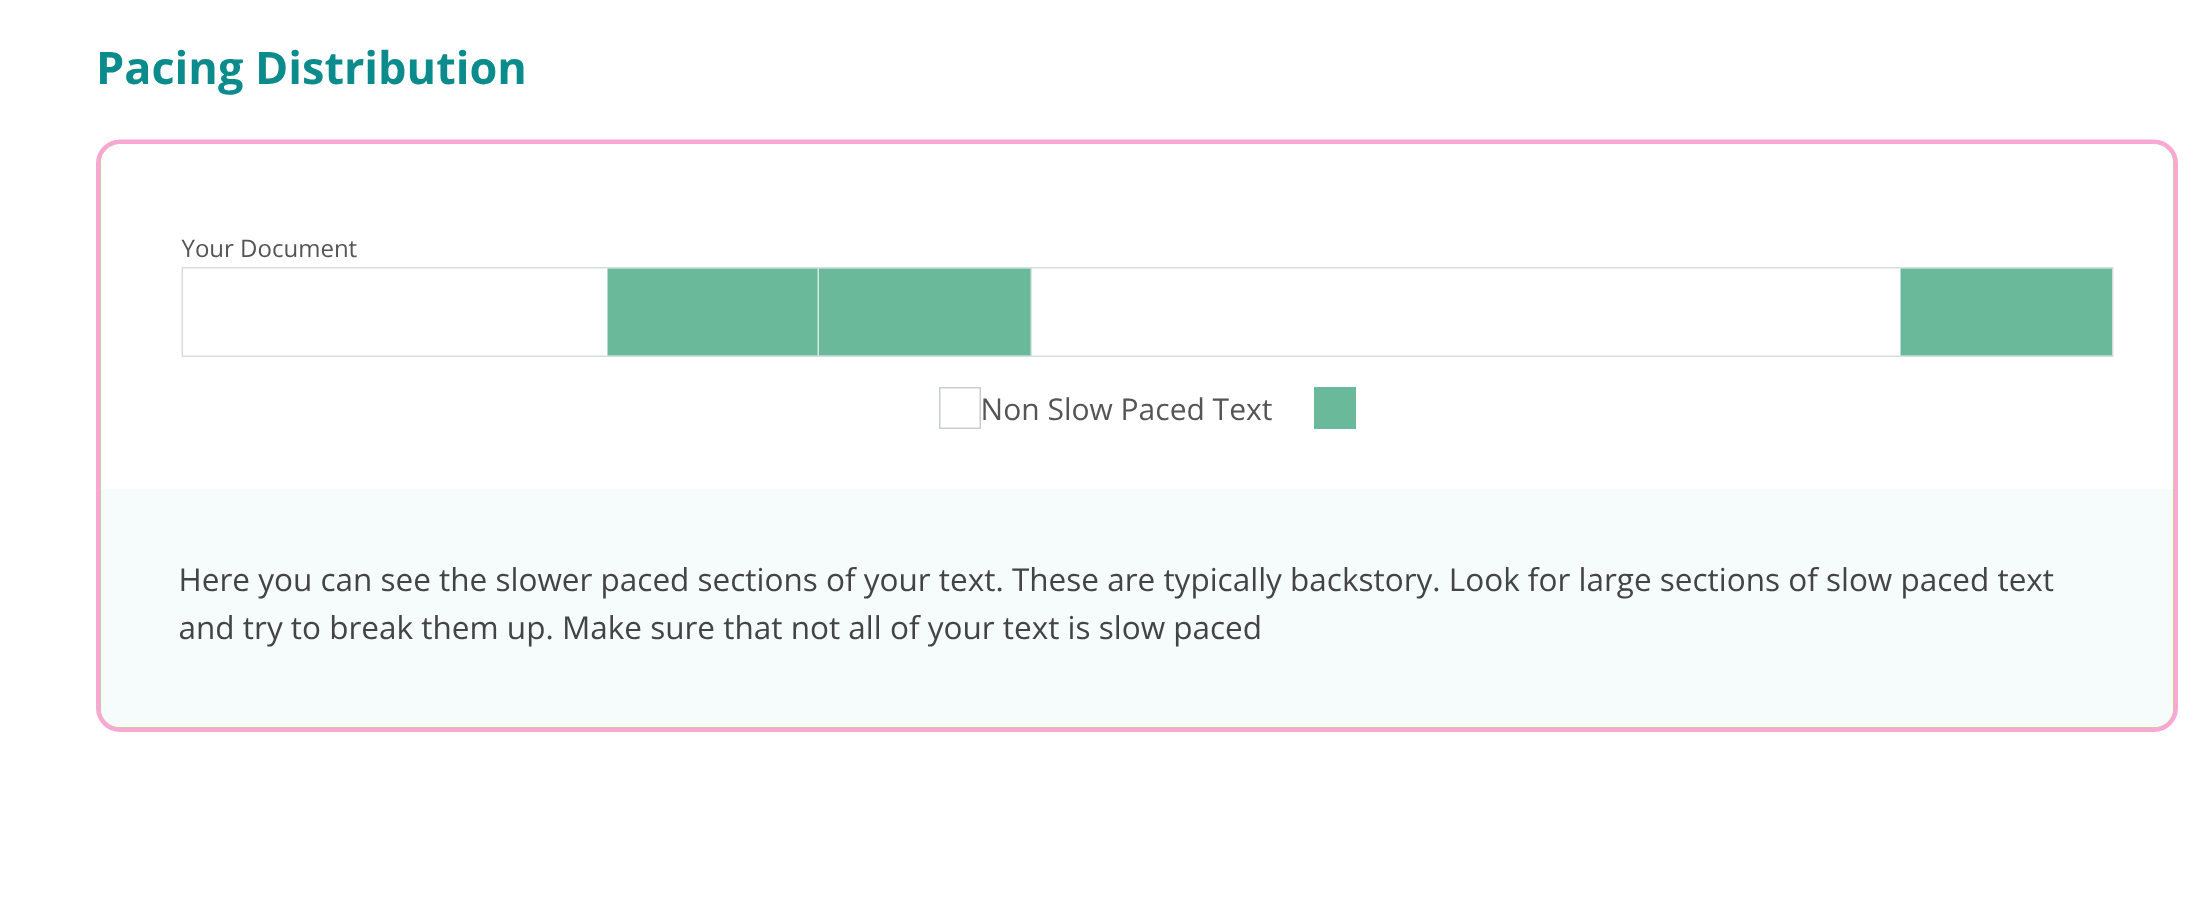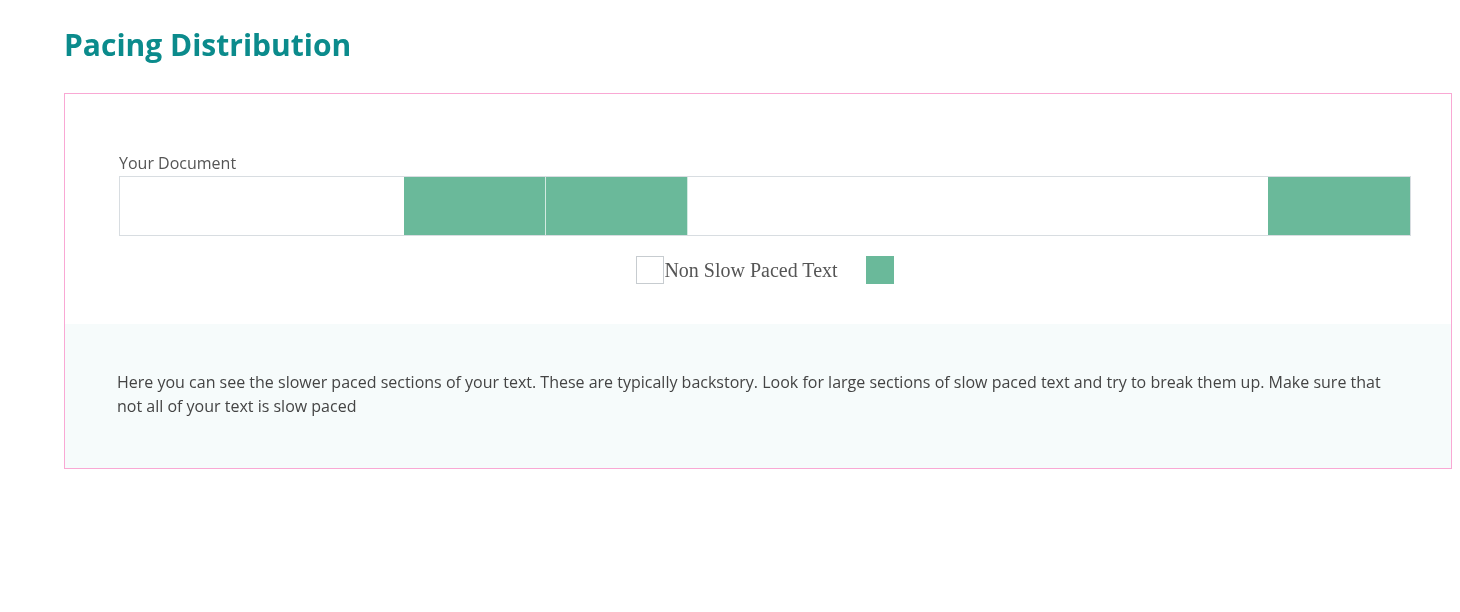--- a/index.html
+++ b/index.html
@@ -15,22 +15,22 @@
     padding: 24px 36px;
     margin-left: 28px;
   }
   .section-title {
     color: #0b8b8c;
     font-size: 30px;
     font-weight: 700;
     margin: 0 0 28px 0;
   }
   .card {
-    border: 1px solid #f9a8d4;
-    border-radius: 0;
+    border: 3px solid #f9a8d4;
+    border-radius: 16px;
     background: #84cc16;
     overflow: hidden;
   }
   .chart-area {
     padding: 58px 40px 40px 54px;
     background: #fff;
   }
   .chart-label {
     font-size: 16px;
     color: #555;
@@ -56,37 +56,36 @@
     display: flex;
     justify-content: center;
     align-items: center;
     gap: 28px;
     margin-top: 20px;
   }
   .legend-item {
     display: flex;
     align-items: center;
     gap: 0;
-    font-family: Liberation Serif, serif;
   }
   .swatch {
     width: 28px;
     height: 28px;
     border: 1px solid #c7ccd0;
   }
   .swatch.slow { background: #6ab99a; border-color: #6ab99a; }
   .swatch.nonslow { background: #fff; }
   .legend-label {
     font-size: 20px;
     color: #555;
   }
   .explain {
     background: #f6fbfb;
     padding: 46px 52px 50px 52px;
-    font-size: 16px;
+    font-size: 21px;
     line-height: 1.5;
     color: #444;
   }
 </style>
 </head>
 <body>
 
 <div class="page">
   <h2 class="section-title">Pacing Distribution</h2>
 

